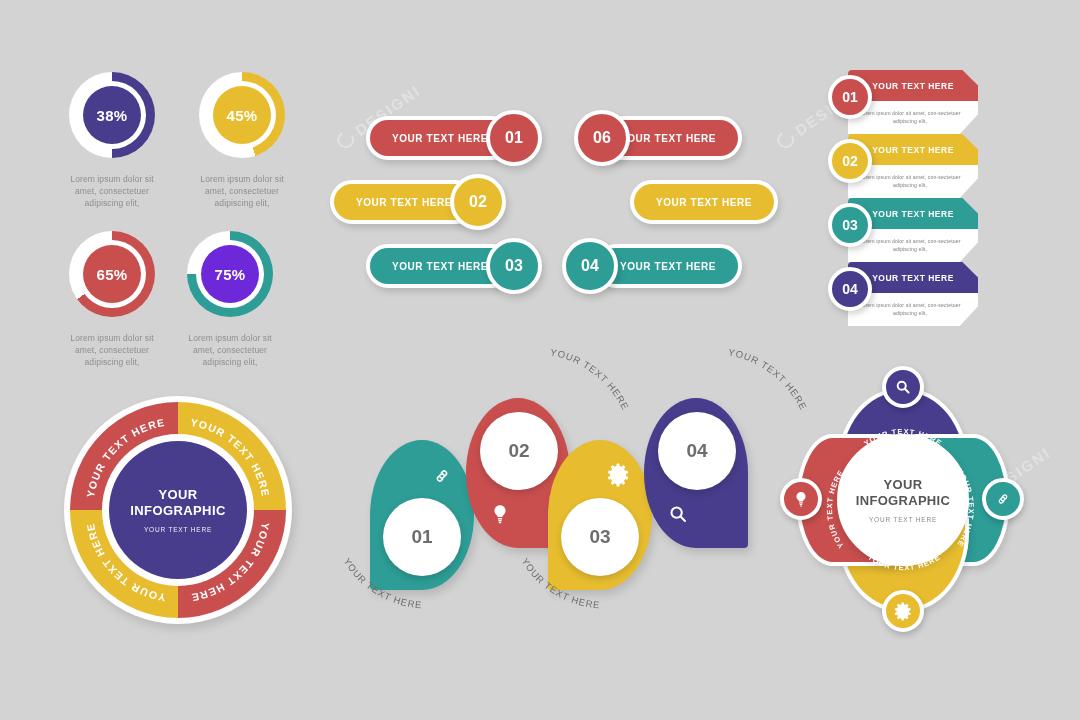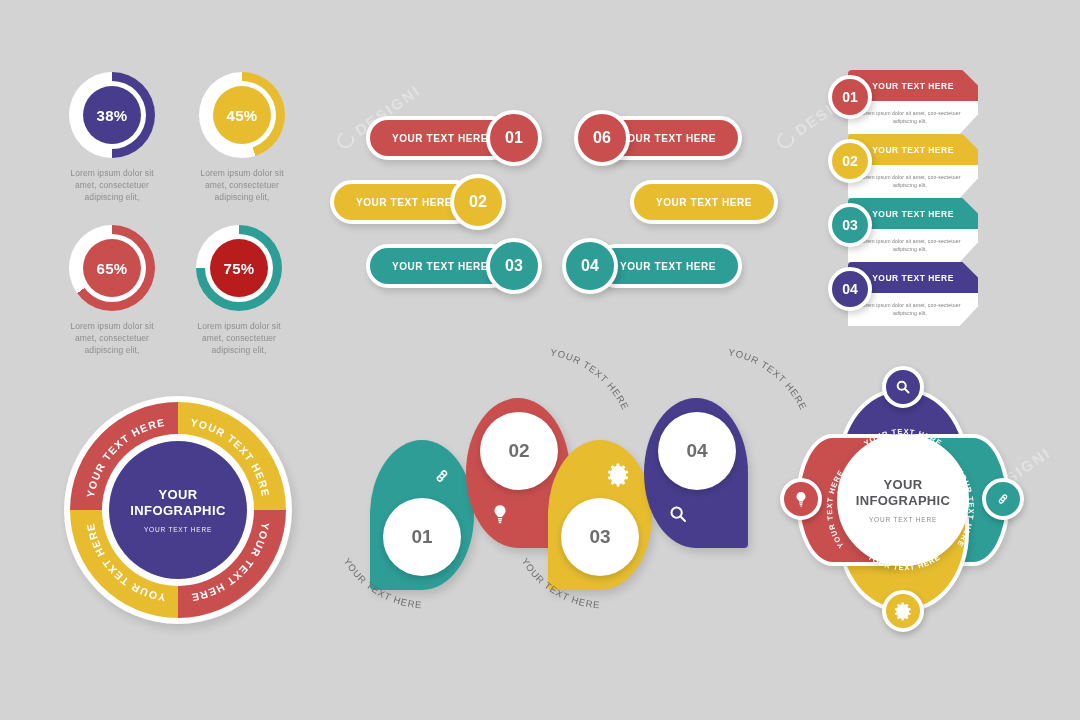--- a/index.html
+++ b/index.html
@@ -39,21 +39,21 @@
   .donut .gap {
     position:absolute; inset:9px; border-radius:50%;
     background:#ffffff;
   }
   .donut .core {
     position:absolute; inset:14px; border-radius:50%;
     display:flex; align-items:center; justify-content:center;
     color:#fff; font-weight:700; font-size:15px; letter-spacing:.3px;
   }
   .donut-cap {
-    margin-top:9px; text-align:center; color:#8e8e8e;
+    margin-top:15px; text-align:center; color:#8e8e8e;
     font-size:8.5px; line-height:12px; letter-spacing:.1px;
   }
 
   
   .pill-row { position:absolute; height:56px; }
   .pill-bar {
     position:absolute; top:6px; height:44px; border-radius:22px;
     border:4px solid #fff;
     display:flex; align-items:center;
     box-shadow:2px 4px 6px rgba(0,0,0,0.13);
@@ -205,35 +205,35 @@
       <div class="donut-wrap">
         <div class="donut">
           <div class="ring" id="dring1" style="background: conic-gradient(rgb(231, 189, 47) 0deg, rgb(231, 189, 47) 162deg, rgb(255, 255, 255) 162deg, rgb(255, 255, 255) 360deg);"></div>
           <div class="gap"></div>
           <div class="core" id="dcore1" style="background: rgb(231, 189, 47);">45%</div>
         </div>
         <div class="donut-cap">Lorem ipsum dolor sit amet, consectetuer adipiscing elit,</div>
       </div>
     </div>
 
-    <div style="display:flex; gap:27px; margin-top:22px;">
+    <div style="display:flex; gap:18px; margin-top:22px;">
       <div class="donut-wrap">
         <div class="donut">
           <div class="ring" id="dring2" style="background: conic-gradient(rgb(201, 79, 79) 0deg, rgb(201, 79, 79) 234deg, rgb(255, 255, 255) 234deg, rgb(255, 255, 255) 360deg);"></div>
           <div class="gap"></div>
           <div class="core" id="dcore2" style="background: rgb(201, 79, 79);">65%</div>
         </div>
         <div class="donut-cap">Lorem ipsum dolor sit amet, consectetuer adipiscing elit,</div>
       </div>
 
       <div class="donut-wrap">
         <div class="donut">
           <div class="ring" id="dring3" style="background: conic-gradient(rgb(45, 157, 150) 0deg, rgb(45, 157, 150) 270deg, rgb(255, 255, 255) 270deg, rgb(255, 255, 255) 360deg);"></div>
           <div class="gap"></div>
-          <div class="core" id="dcore3" style="background: #b91c1c;">75%</div>
+          <div class="core" id="dcore3" style="background: #6d28d9;">75%</div>
         </div>
         <div class="donut-cap">Lorem ipsum dolor sit amet, consectetuer adipiscing elit,</div>
       </div>
     </div>
   </div>
 
   <div class="abs" style="left:0; top:0;">
 
     <div class="pill-row" style="left:366px; top:110px; width:180px;">
       <div class="pill-bar" id="pbar0" style="left: 0px; width: 148px; background: rgb(201, 79, 79);">

